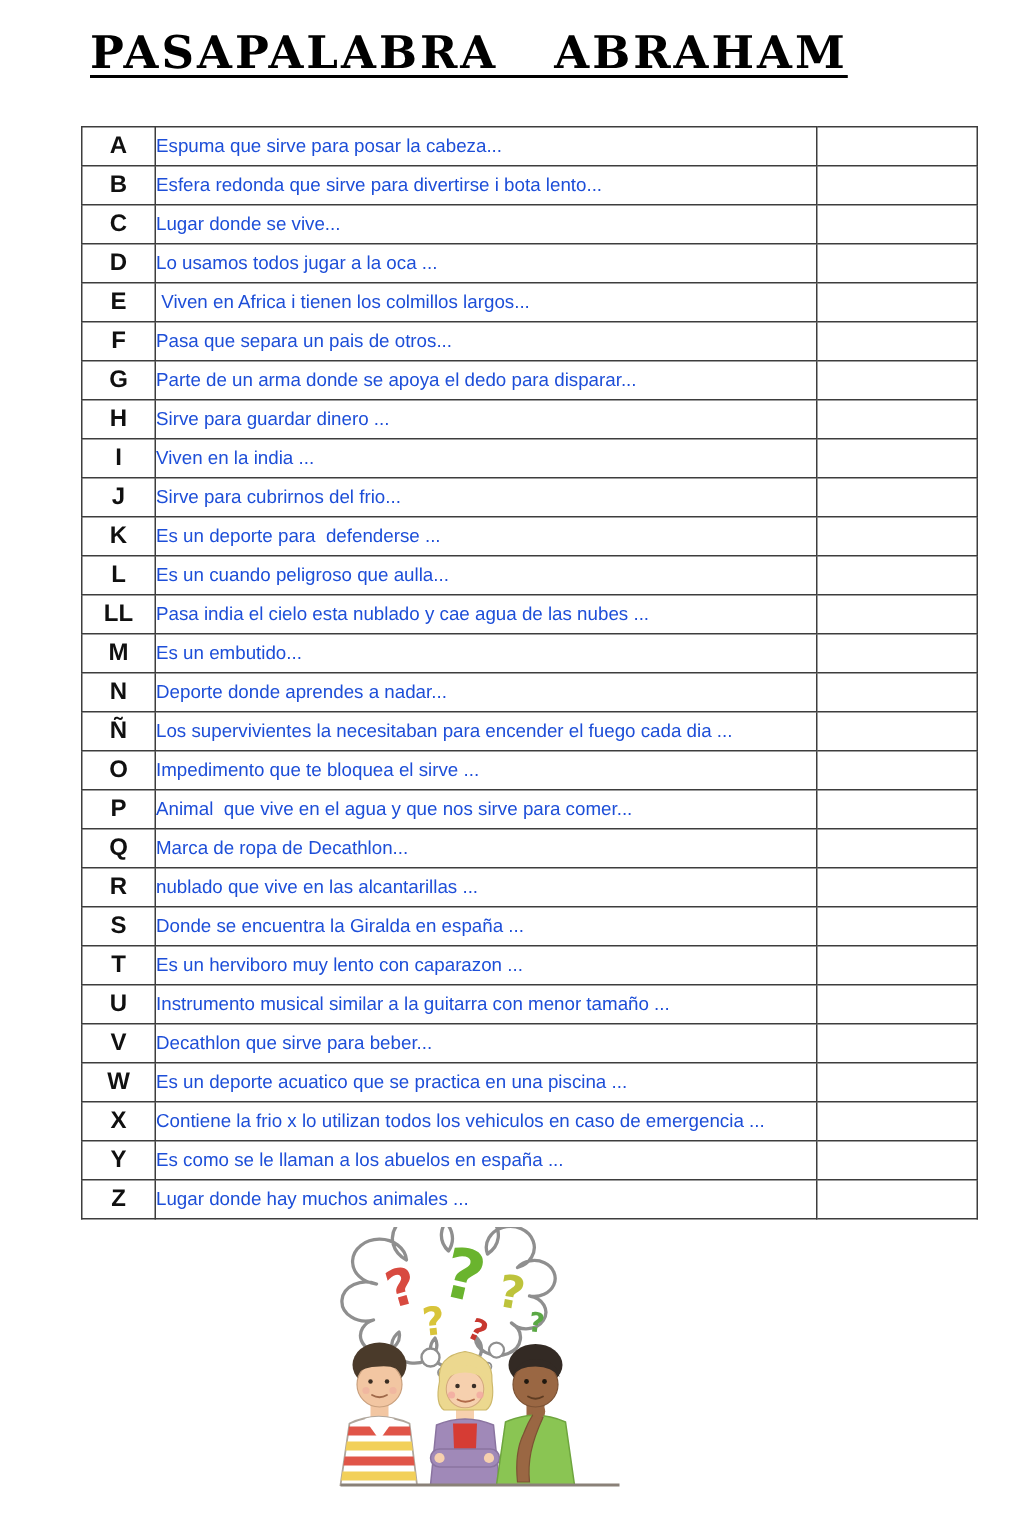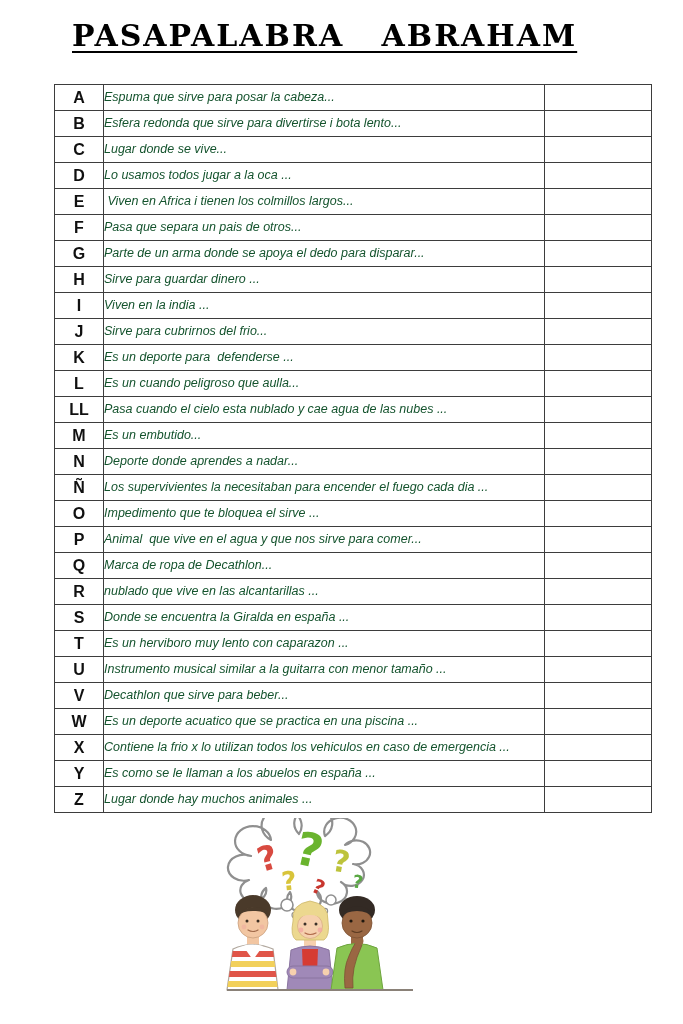--- a/index.html
+++ b/index.html
@@ -1,41 +1,41 @@
 <!DOCTYPE html>
 <html><head>
 <meta charset="utf-8">
 <style>
   html,body{margin:0;padding:0;background:#ffffff;}
   body{
     width:683px;height:1024px;position:relative;overflow:hidden;
     font-family:"Liberation Sans",sans-serif;
   }
   .title{
-    position:absolute;left:72px;top:18px;
+    position:absolute;left:60px;top:18px;
     font-family:"DejaVu Serif","Liberation Serif",serif;
     font-weight:bold;font-size:30px;letter-spacing:2px;color:#000;
     text-decoration:underline;text-decoration-thickness:2px;text-underline-offset:5px;
     white-space:pre;
   }
   table.quiz{
     position:absolute;left:54px;top:84px;width:594px;
     border-collapse:collapse;table-layout:fixed;
   }
   table.quiz td{
     border:1px solid #3d3d3d;height:25px;padding:0;vertical-align:middle;
     background:#ffffff;
   }
   td.letter{
     width:48px;text-align:center;font-weight:bold;font-size:16px;color:#101010;
     font-family:"Liberation Sans",sans-serif;
   }
   td.clue{
-    width:440px;font-size:12.5px;color:#14532d;padding-left:8px;padding-right:4px;
-    white-space:pre-wrap;line-height:1.1;font-style:italic;
+    width:440px;font-size:12.5px;color:#1d4ed8;padding-left:8px;padding-right:4px;
+    white-space:pre-wrap;line-height:1.1;
   }
   td.answer{width:106px;}
   svg.illus{position:absolute;left:225px;top:818px;}
 </style>
 </head>
 <body>
 
 <div class="title">PASAPALABRA   ABRAHAM</div>
 
 <table class="quiz">
@@ -95,21 +95,21 @@
         <td class="clue">Es un deporte para  defenderse ...</td>
         <td class="answer"></td>
       </tr>
       <tr>
         <td class="letter">L</td>
         <td class="clue">Es un cuando peligroso que aulla...</td>
         <td class="answer"></td>
       </tr>
       <tr>
         <td class="letter">LL</td>
-        <td class="clue">Pasa cuando el cielo esta nublado y cae agua de las nubes ...</td>
+        <td class="clue">Pasa india el cielo esta nublado y cae agua de las nubes ...</td>
         <td class="answer"></td>
       </tr>
       <tr>
         <td class="letter">M</td>
         <td class="clue">Es un embutido...</td>
         <td class="answer"></td>
       </tr>
       <tr>
         <td class="letter">N</td>
         <td class="clue">Deporte donde aprendes a nadar...</td>

